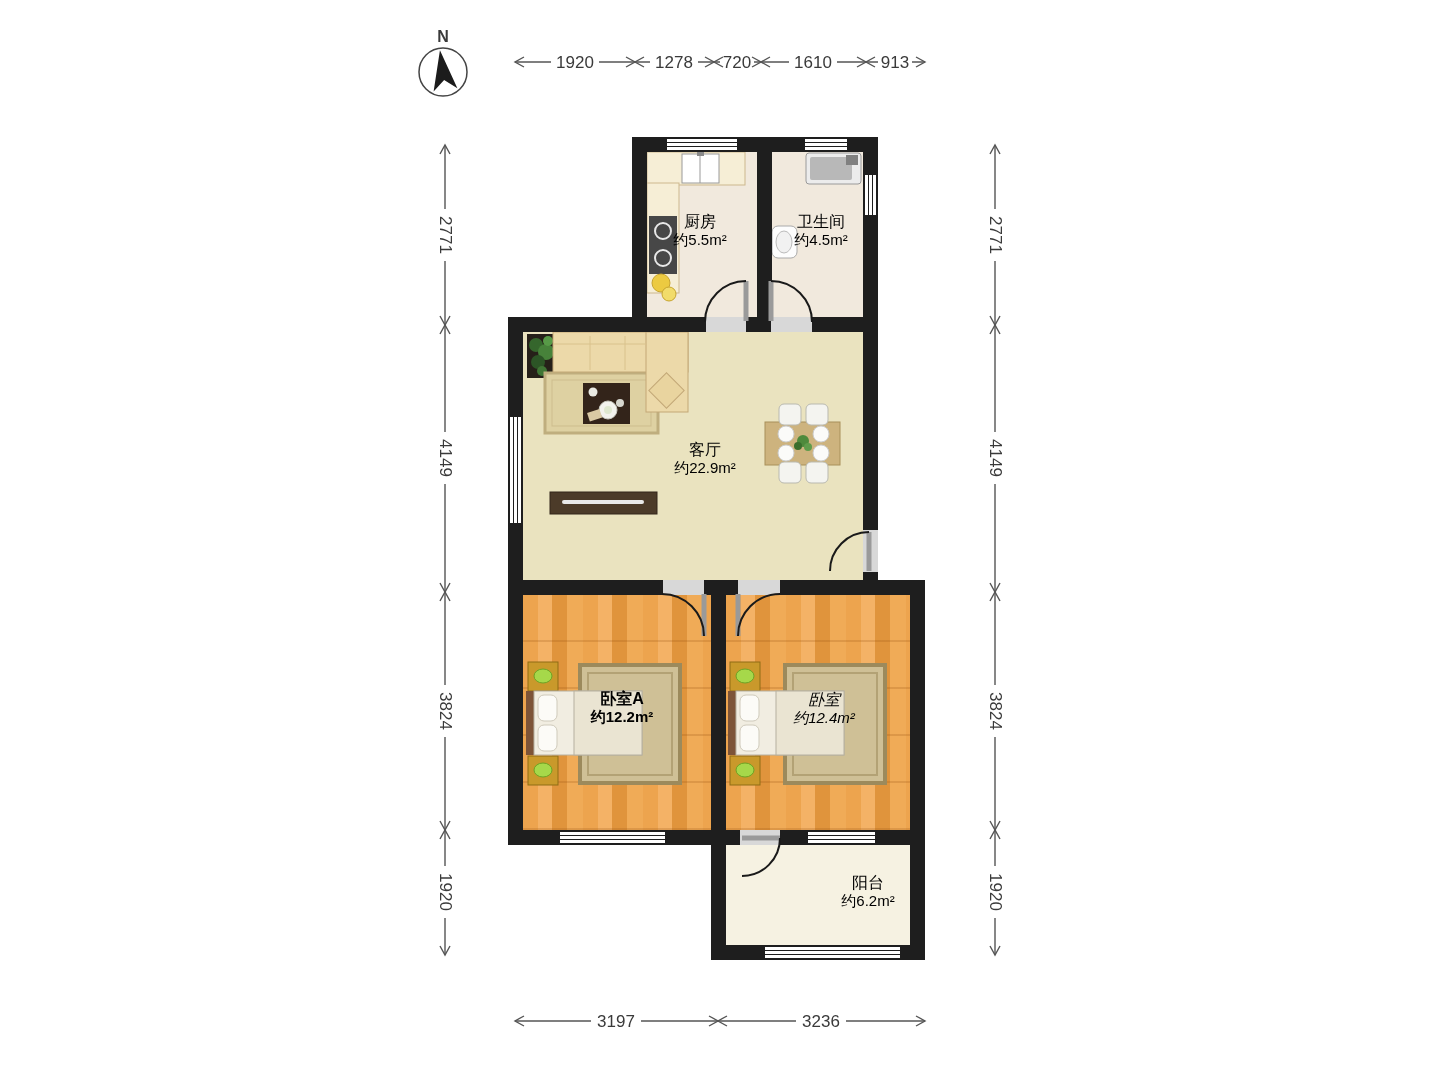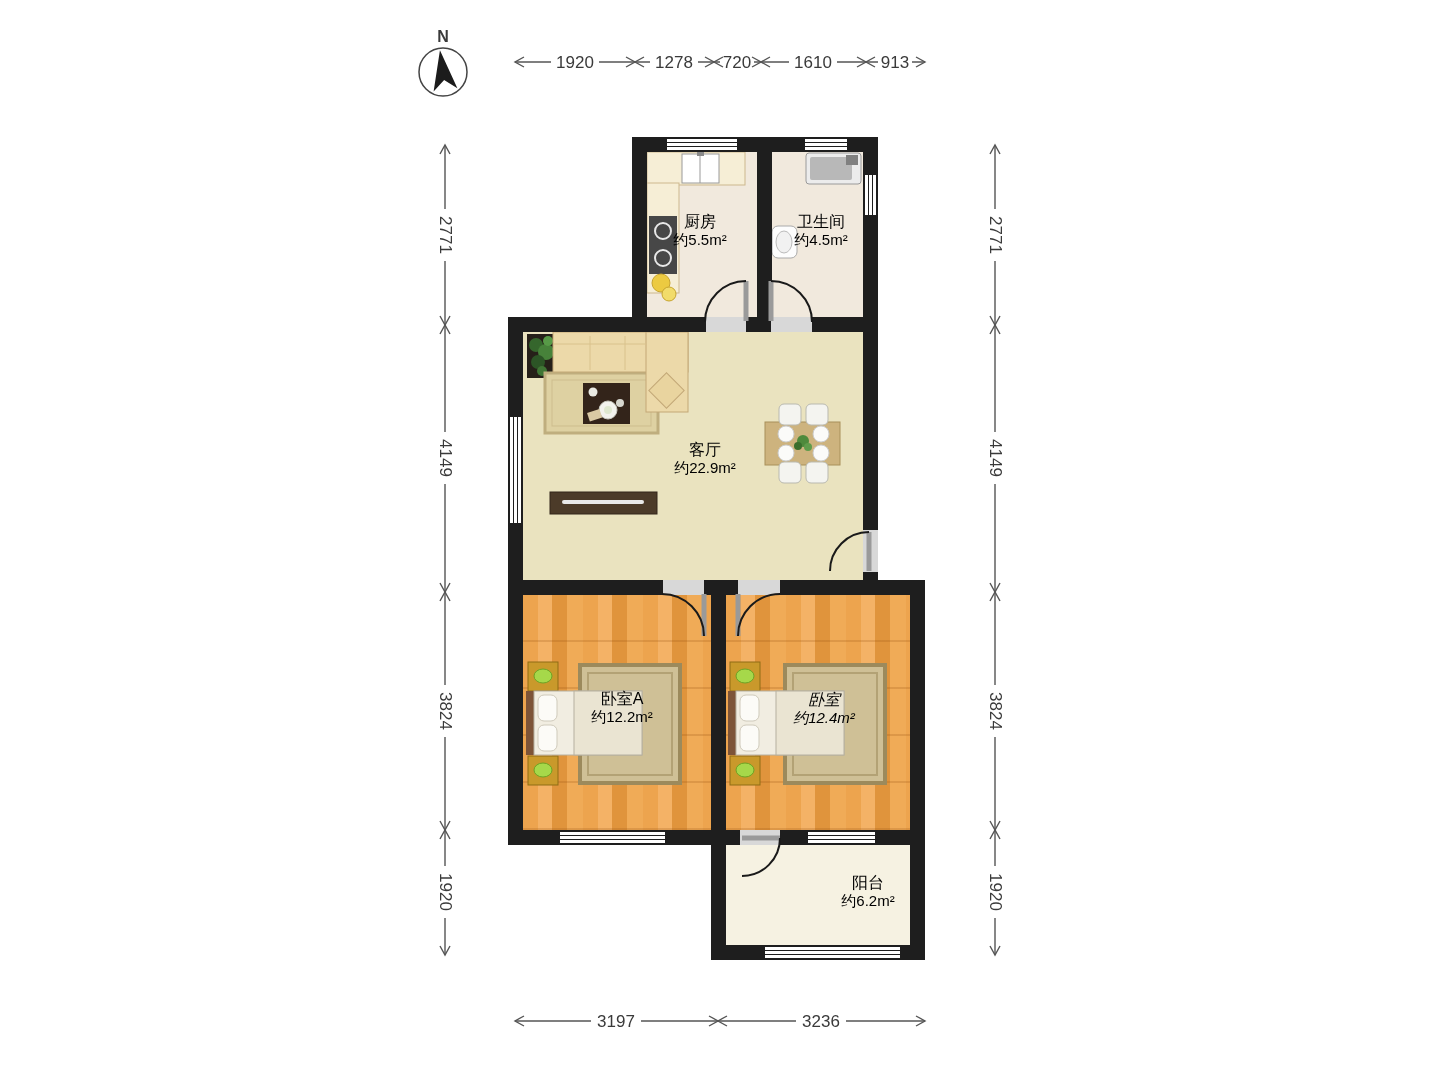--- a/index.html
+++ b/index.html
@@ -307,21 +307,21 @@
     <div class="rarea">约5.5m²</div>
   </div>
   <div class="rlabel" style="left:821px;top:231px;">
     <div class="rname">卫生间</div>
     <div class="rarea">约4.5m²</div>
   </div>
   <div class="rlabel" style="left:693px;top:459px;margin-left:12px;">
     <div class="rname">客厅</div>
     <div class="rarea">约22.9m²</div>
   </div>
-  <div class="rlabel" style="left:622px;top:708px;">
+  <div class="rlabel" style="left:622px;top:708px;font-weight:bold;">
     <div class="rname">卧室A</div>
     <div class="rarea">约12.2m²</div>
   </div>
   <div class="rlabel" style="left:824px;top:709px;font-style:italic;">
     <div class="rname">卧室</div>
     <div class="rarea">约12.4m²</div>
   </div>
   <div class="rlabel" style="left:824px;top:892px;margin-left:44px;">
     <div class="rname">阳台</div>
     <div class="rarea">约6.2m²</div>

